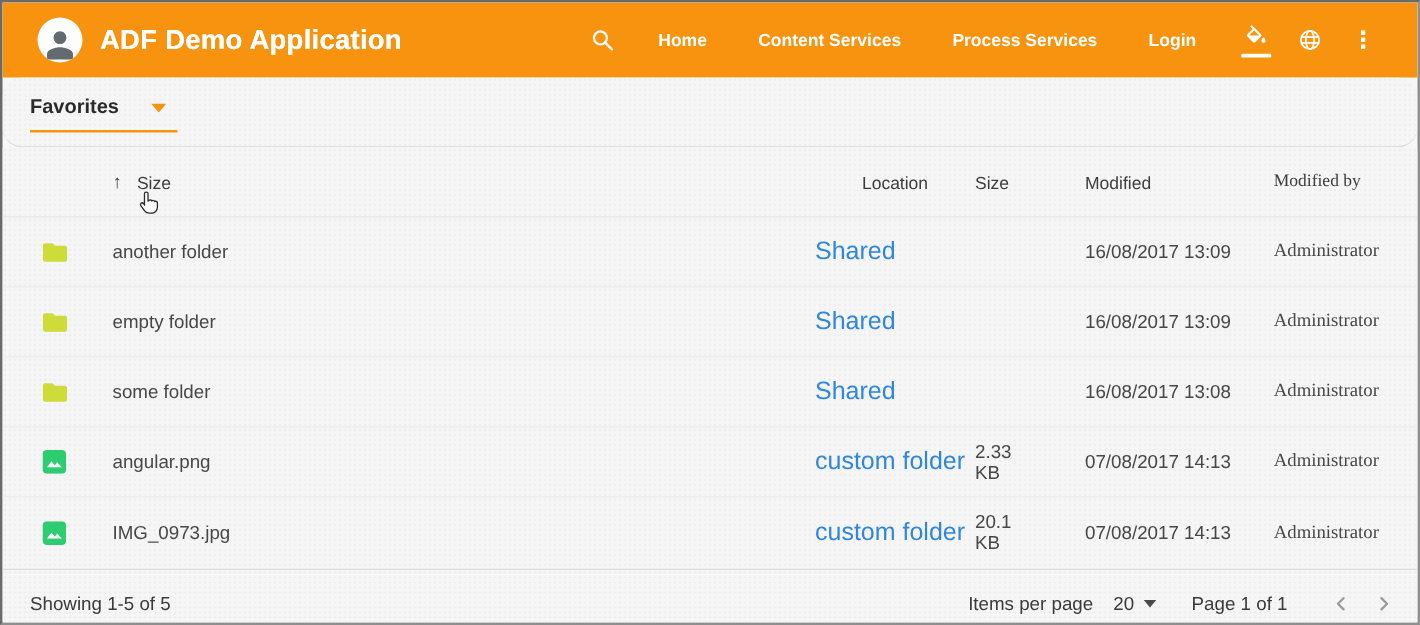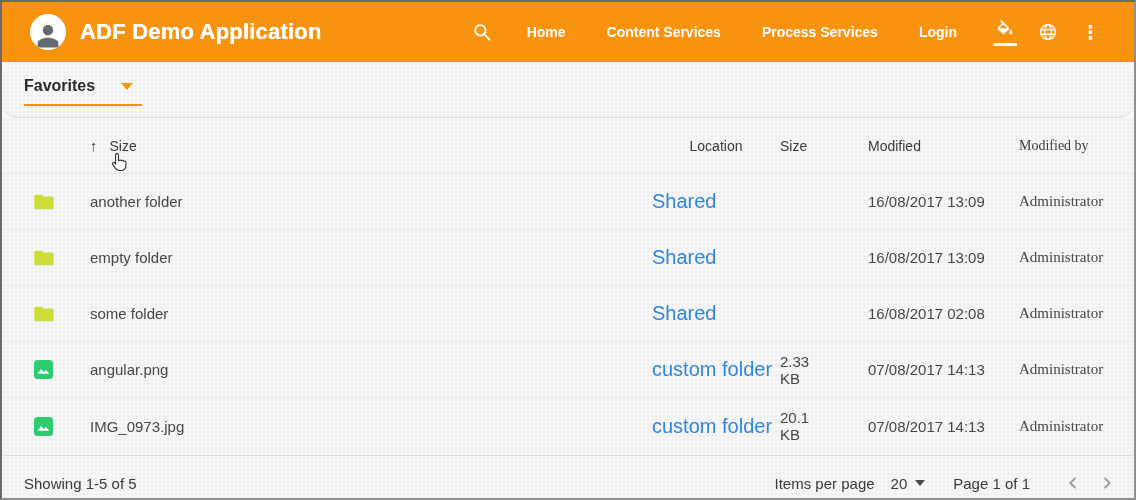--- a/index.html
+++ b/index.html
@@ -215,21 +215,21 @@
 
     <div class="trow tdata">
       <div>
           <svg class="ficon" viewBox="0 0 24 22">
             <path d="M9.6 2H2.4C1.1 2 .1 3 .1 4.3v13.4C.1 19 1.1 20 2.4 20h19.2c1.3 0 2.3-1 2.3-2.3V6.6c0-1.3-1-2.3-2.3-2.3h-9.7L9.6 2z" fill="#CDDC39"></path>
           </svg>
         </div>
       <div class="cell-name">some folder</div>
       <div class="cell-location"><a class="link">Shared</a></div>
       <div class="cell-size"></div>
-      <div class="cell-modified">16/08/2017 02:08</div>
+      <div class="cell-modified">16/08/2017 13:08</div>
       <div class="cell-modifiedby">Administrator</div>
     </div>
 
     <div class="trow tdata">
       <div>
           <svg class="ficon" viewBox="0 0 24 24" style="width:19px;height:19px">
             <rect width="24" height="24" rx="4.5" fill="#2ECC71"></rect>
             <path d="M4.5 17.5l4.6-6.2 3.3 4.3 2.4-3.1 4.7 5z" fill="#fff"></path>
           </svg>
         </div>

